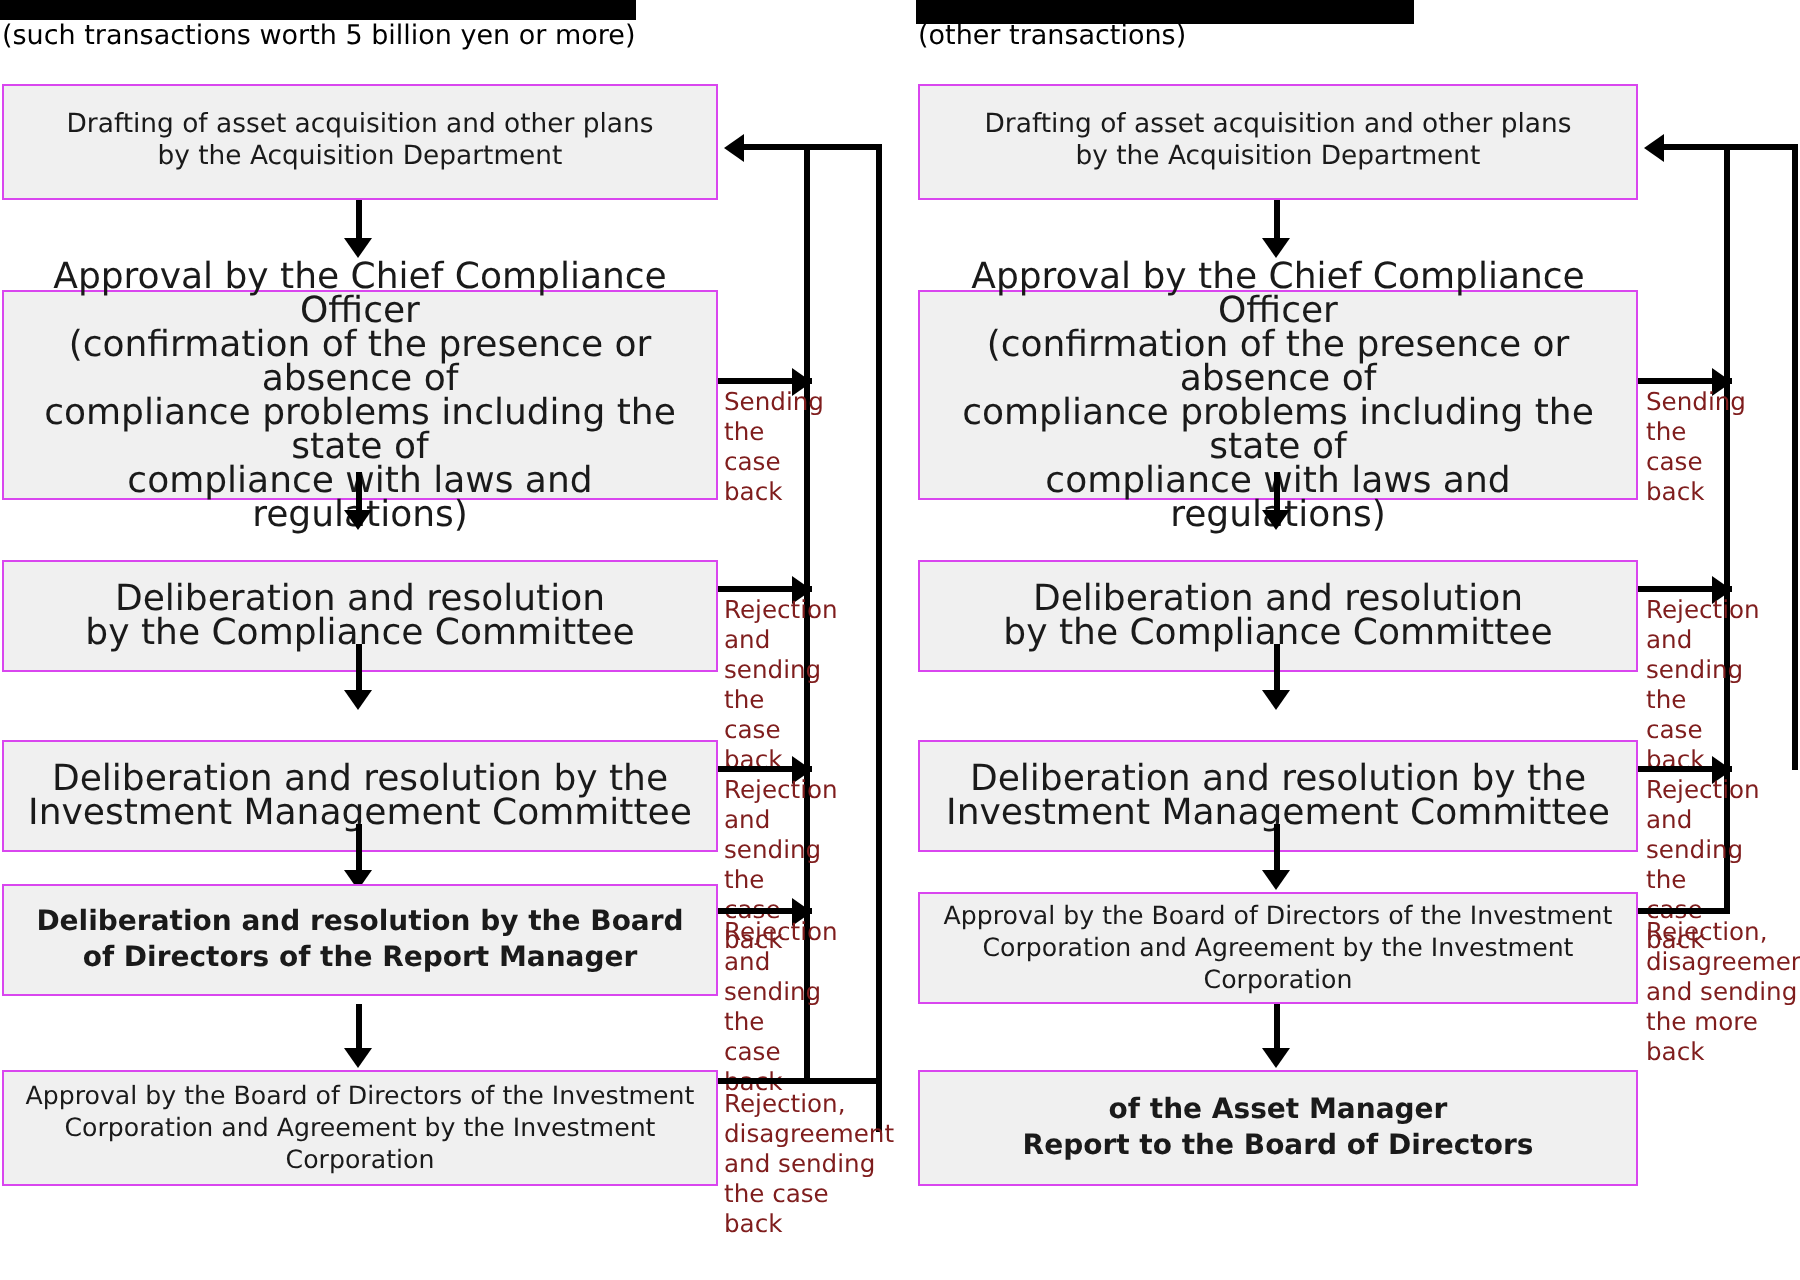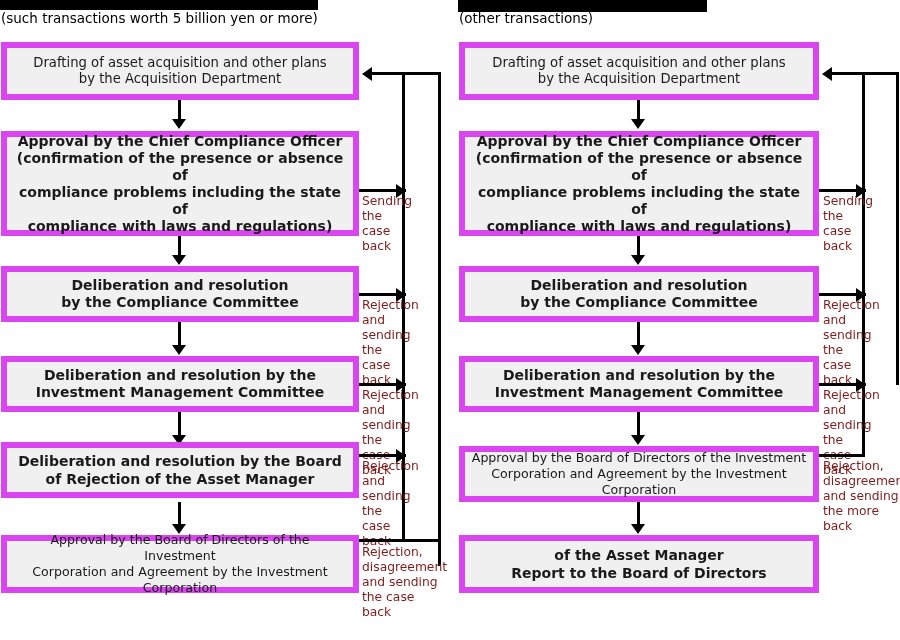--- a/index.html
+++ b/index.html
@@ -23,30 +23,30 @@
     line-height:16px;
     color:#000;
     white-space:nowrap;
   }
 
   
   .box{
     position:absolute;
     box-sizing:border-box;
     background:#f0f0f0;
-    border:6px solid #d946ef;
+    border:1px solid #d946ef;
     display:flex;
     align-items:center;
     justify-content:center;
     text-align:center;
     padding:2px 6px;
   }
   .box span{display:block;}
   .t13{font-size:13.2px;line-height:16.5px;}
-  .t13b{font-size:14px;line-height:17px;font-weight:bold;}
+  .t13b{font-size:18px;line-height:17px;font-weight:normal;margin-top:14px;}
   .t12{font-size:12.6px;line-height:16px;}
   .t14b{font-size:14px;line-height:18px;font-weight:bold;}
 
   
   .vline{position:absolute;background:#000;width:3px;}
   .hline{position:absolute;background:#000;height:3px;}
   
   .arrow-down{
     position:absolute;width:0;height:0;
     border-left:7px solid transparent;
@@ -122,21 +122,21 @@
       <span>Investment Management Committee</span>
     </div>
   </div>
 
   <div class="vline" style="left:178px;top:412px;height:24px;"></div>
   <div class="arrow-down" style="left:172px;top:435px;"></div>
 
   <div class="box t14b" style="left:1px;top:442px;width:358px;height:56px;">
     <div>
       <span>Deliberation and resolution by the Board</span>
-      <span>of Rejection of the Asset Manager</span>
+      <span>of Directors of the Report Manager</span>
     </div>
   </div>
 
   <div class="vline" style="left:178px;top:502px;height:23px;"></div>
   <div class="arrow-down" style="left:172px;top:524px;"></div>
 
   <div class="box t12" style="left:1px;top:535px;width:358px;height:58px;">
     <div>
       <span>Approval by the Board of Directors of the Investment</span>
       <span>Corporation and Agreement by the Investment Corporation</span>

